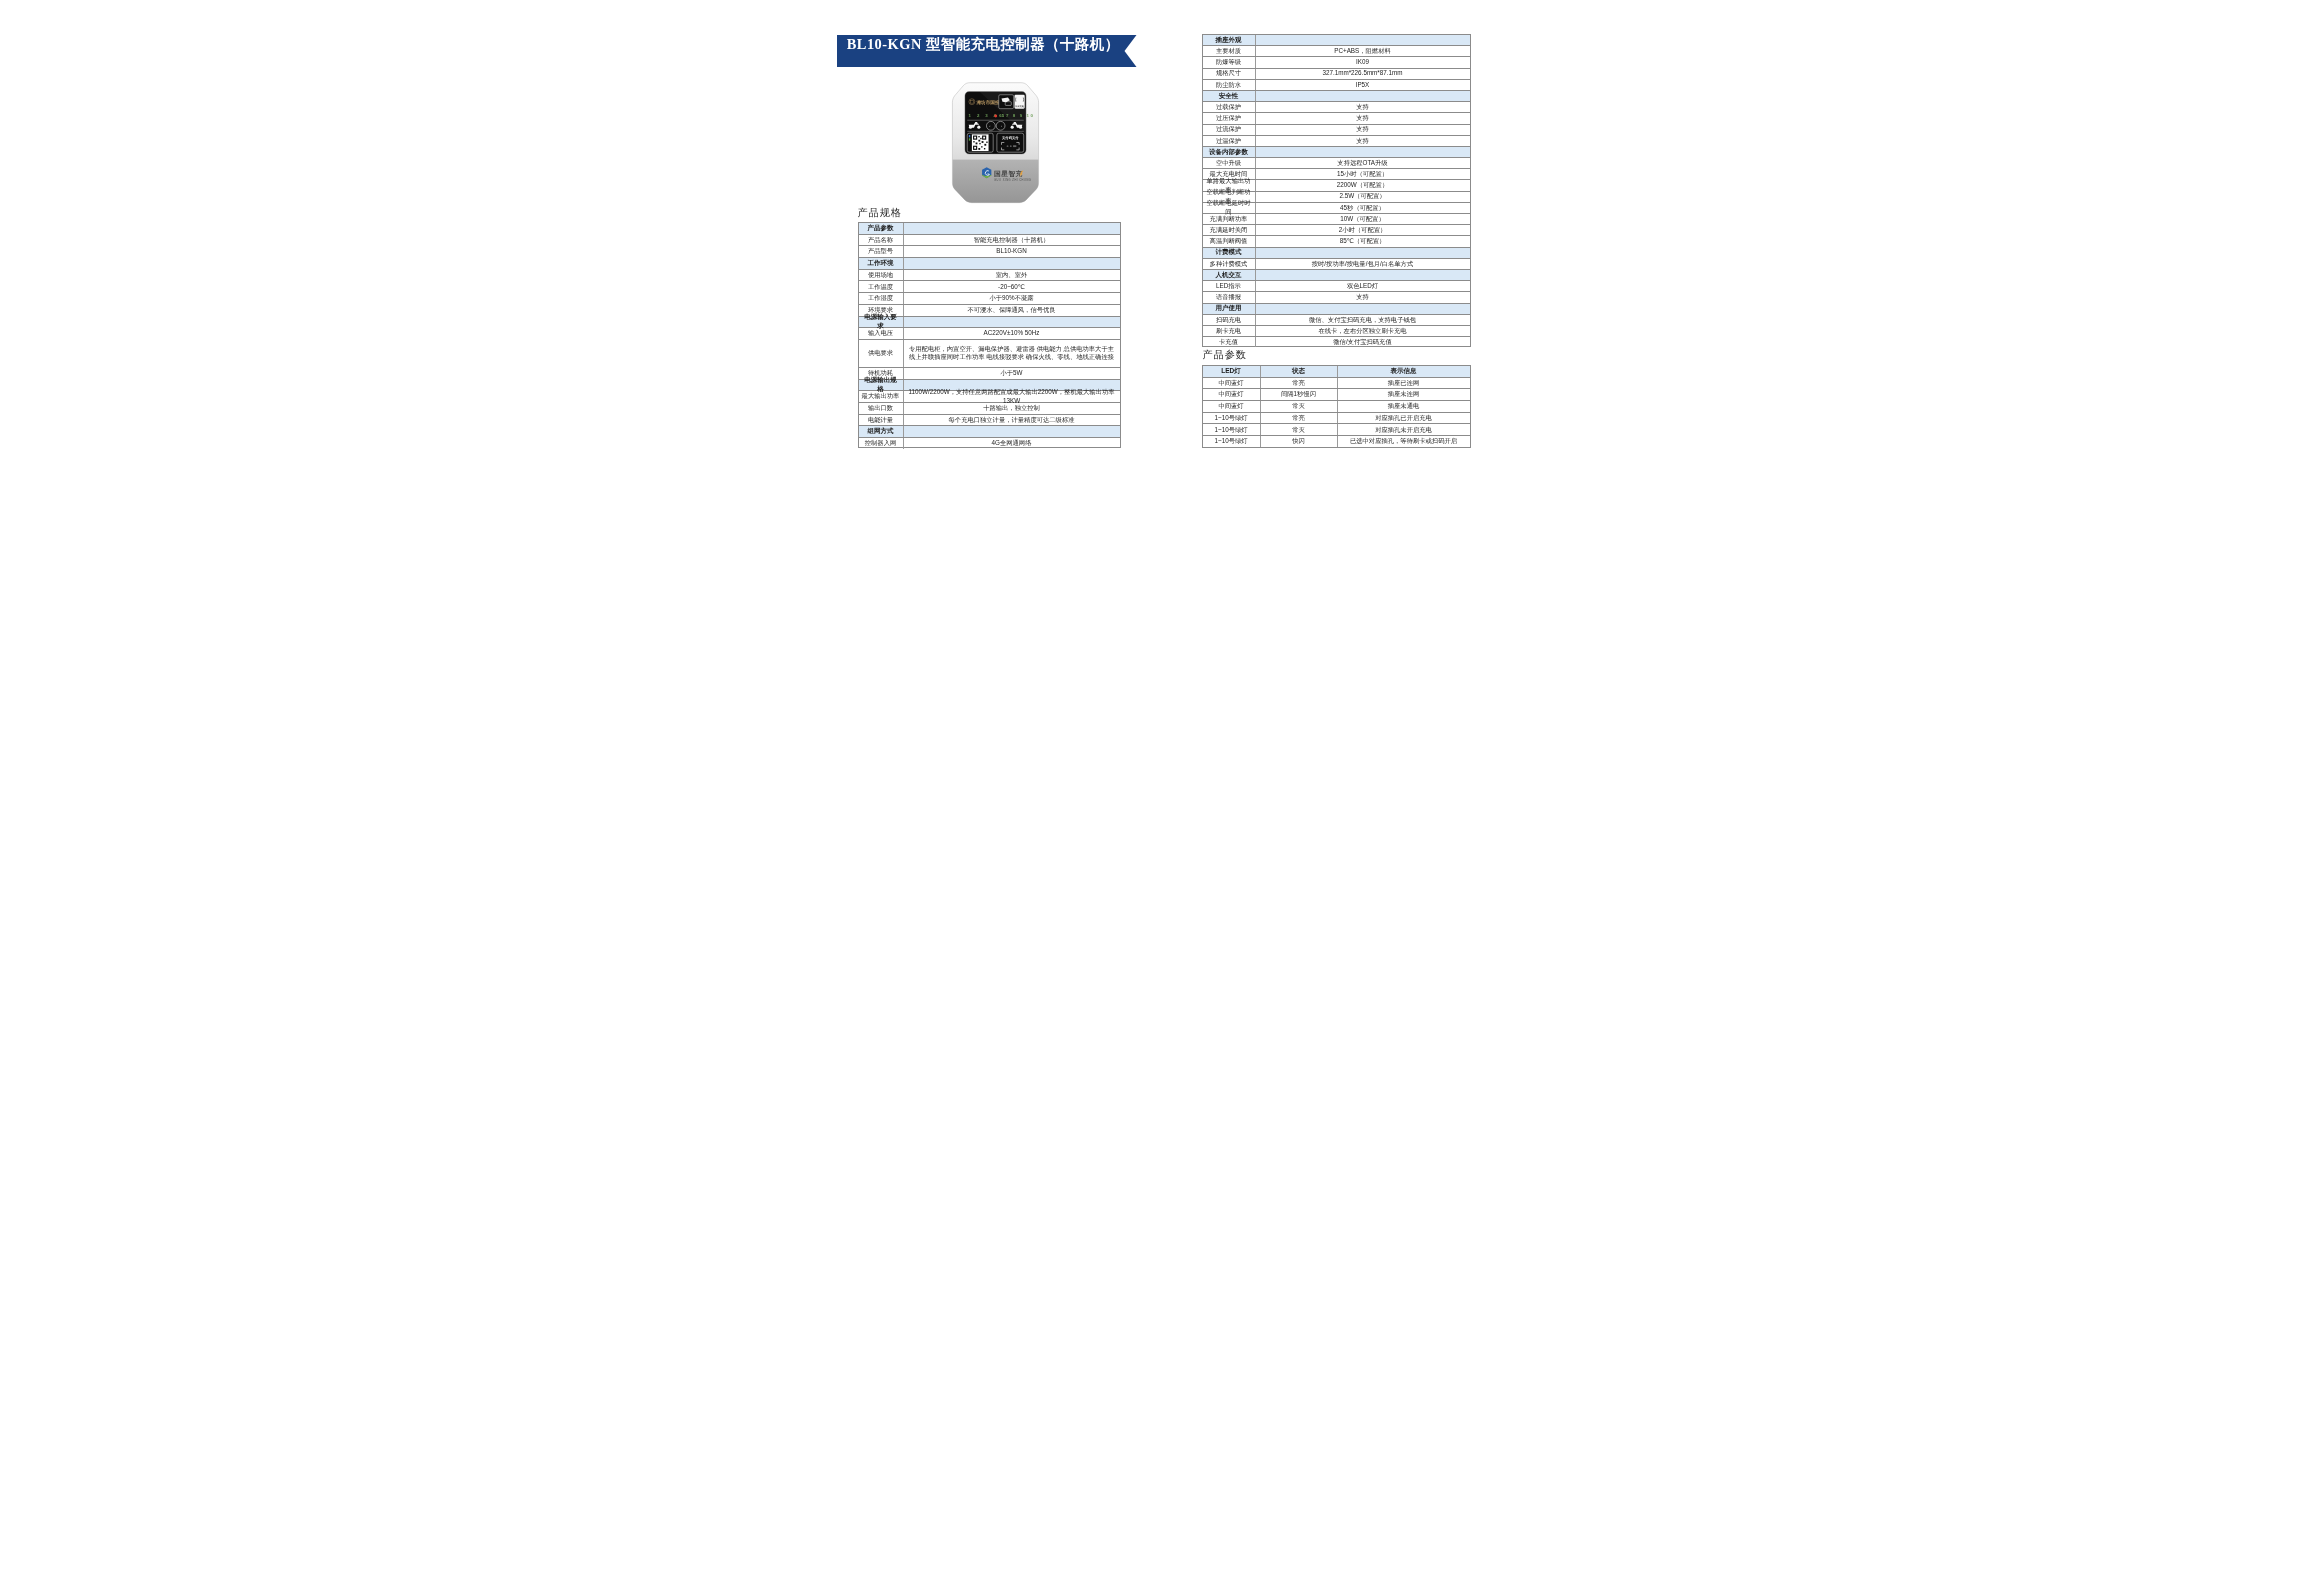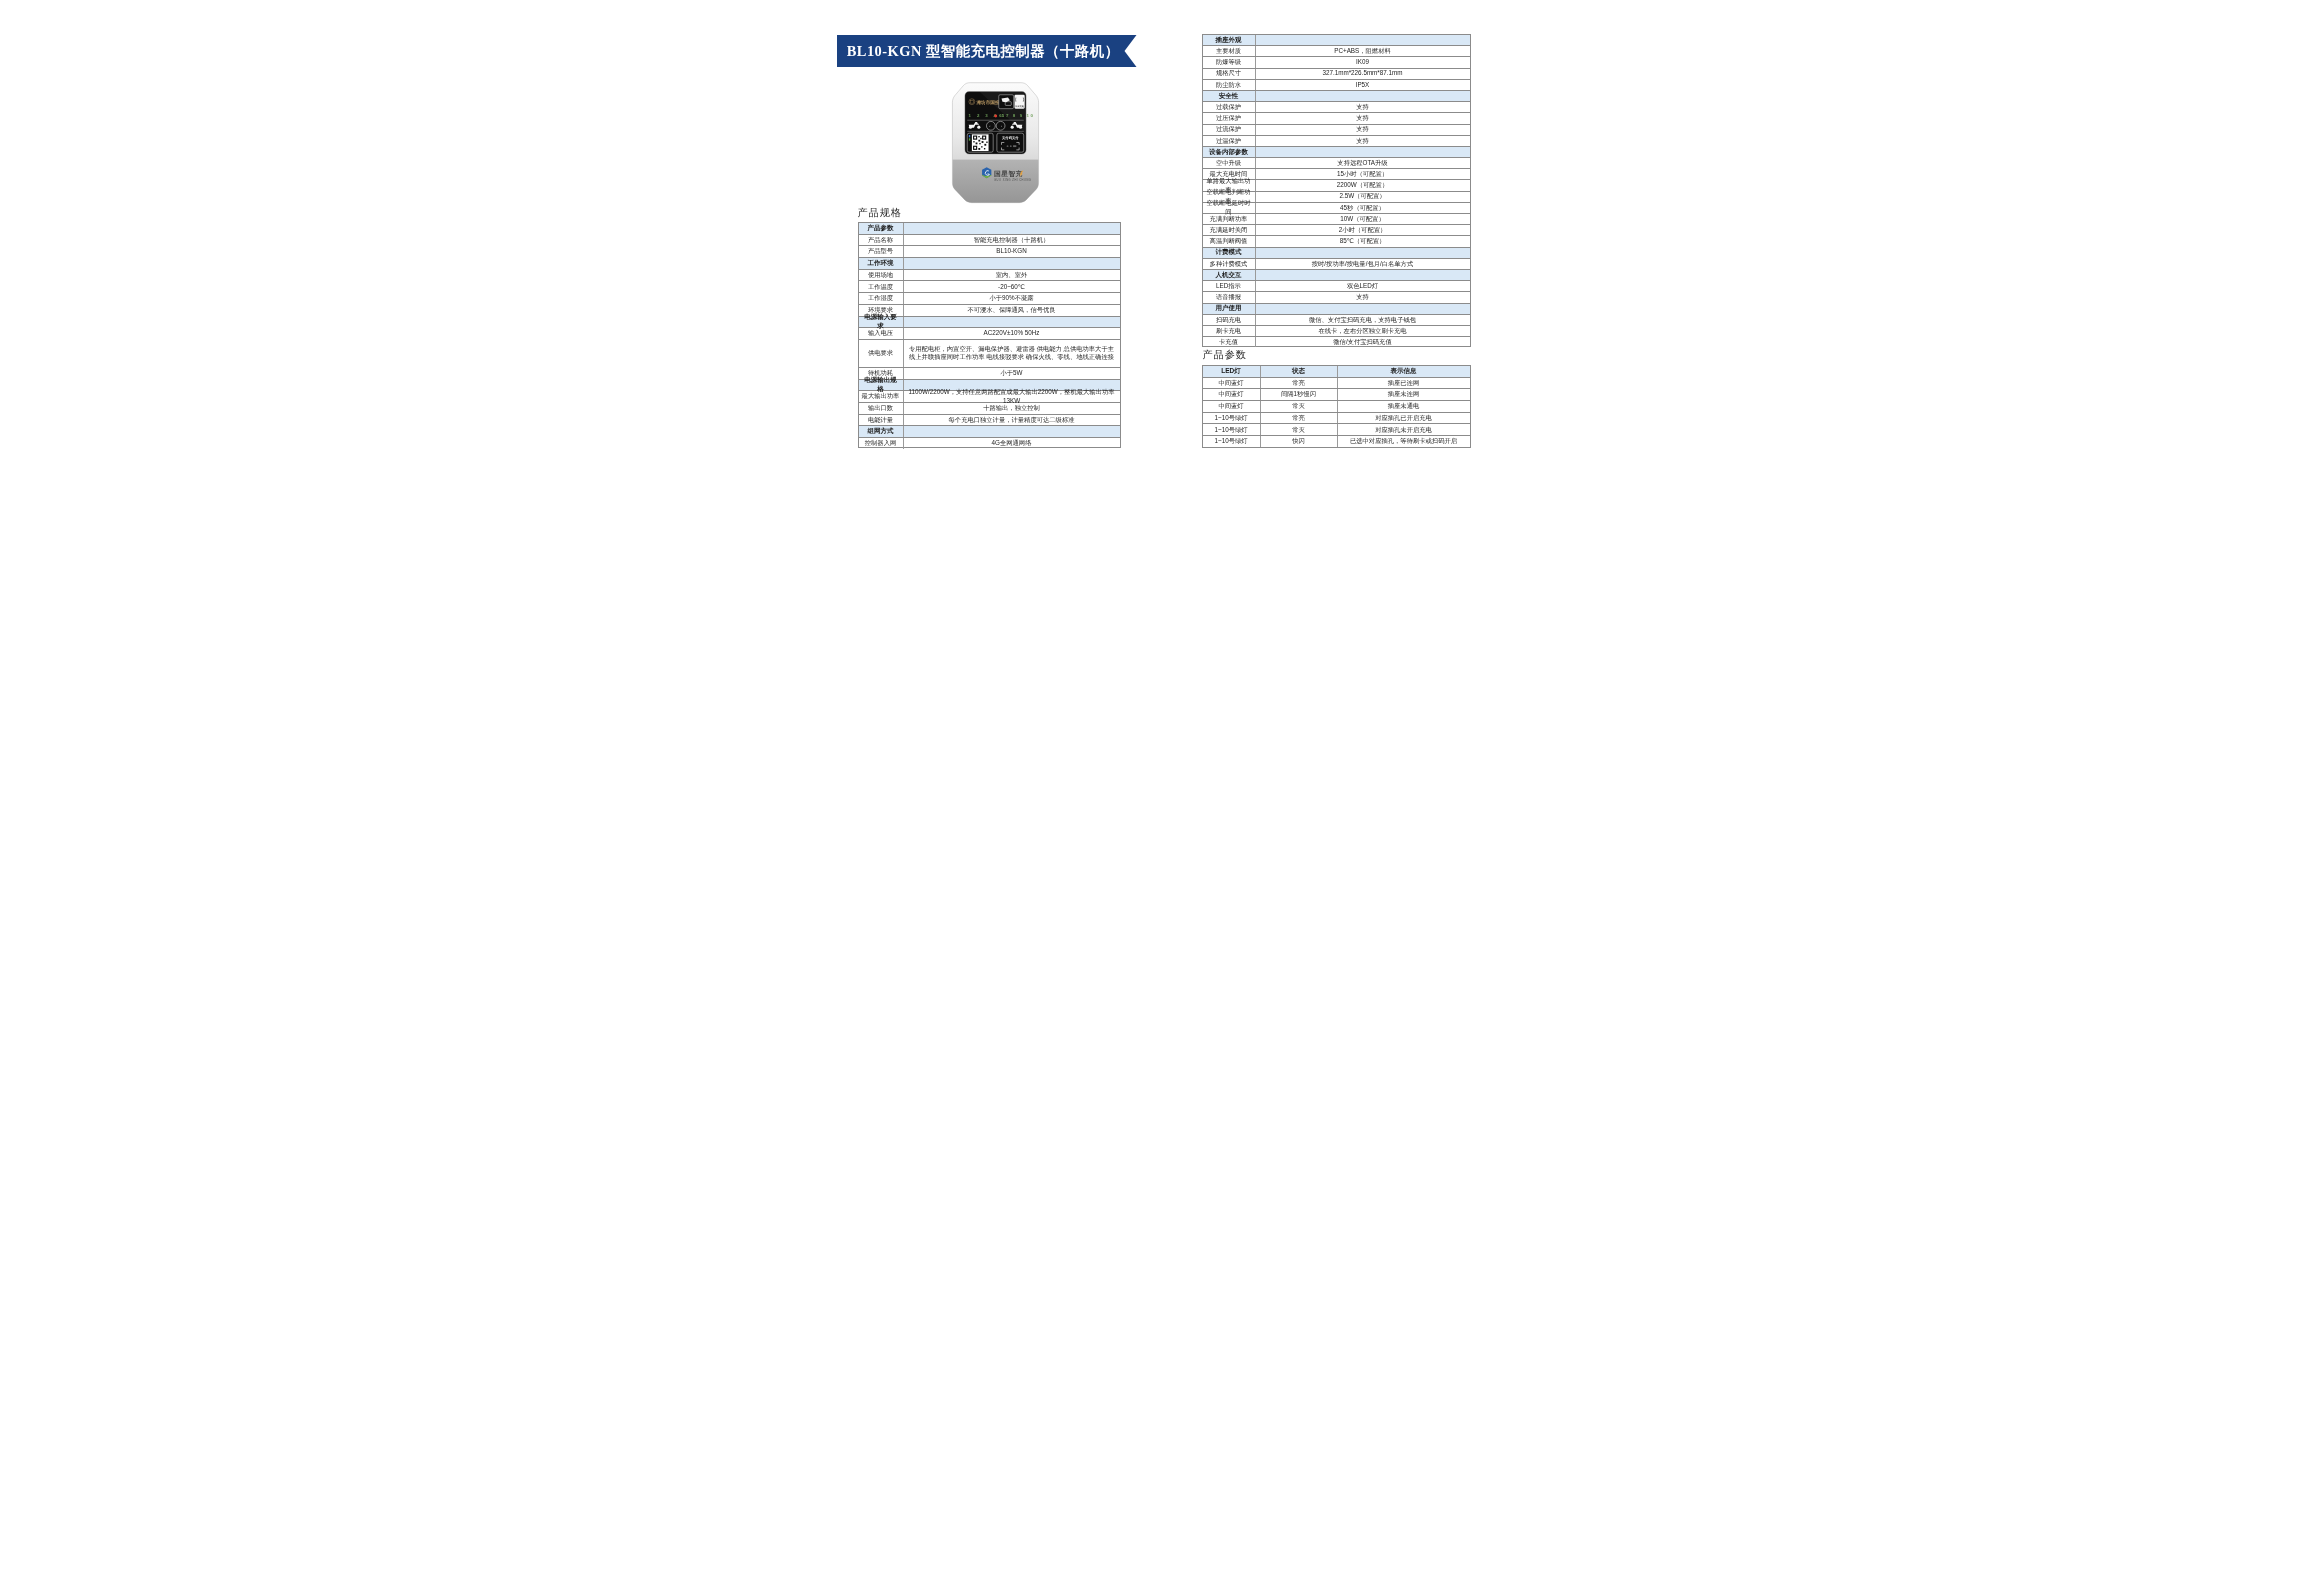--- a/index.html
+++ b/index.html
@@ -3,21 +3,21 @@
 <meta charset="utf-8">
 <style>
   html,body{margin:0;padding:0;background:#ffffff;}
   body{font-family:"Liberation Sans","DejaVu Sans",sans-serif;}
   #page{position:relative;width:717px;height:490px;background:#fff;overflow:hidden;margin:0 auto;}
 
   
   .banner{position:absolute;left:36px;top:35px;width:300px;height:32px;
     background:var(--banner-bg,#1a4181);
     clip-path:polygon(0 0,100% 0,calc(100% - 12px) 50%,100% 100%,0 100%);
-    display:flex;align-items:center;}
+    display:flex;align-items:flex-start;}
   .banner .title{color:#fff;font-family:"Liberation Serif","DejaVu Serif",serif;
     font-weight:bold;font-size:14.4px;padding-left:10.2px;letter-spacing:0.5px;white-space:nowrap;}
 
   
   .heading{position:absolute;font-size:10.2px;color:#2b2b2b;font-weight:500;letter-spacing:0.9px;}
   #heading-spec{left:57px;top:206px;text-align:right;}
   #heading-indicator{left:402px;top:348px;}
 
   
   .spec-table{position:absolute;border:0.9px solid var(--border,#8b8b8b);background:#fff;

